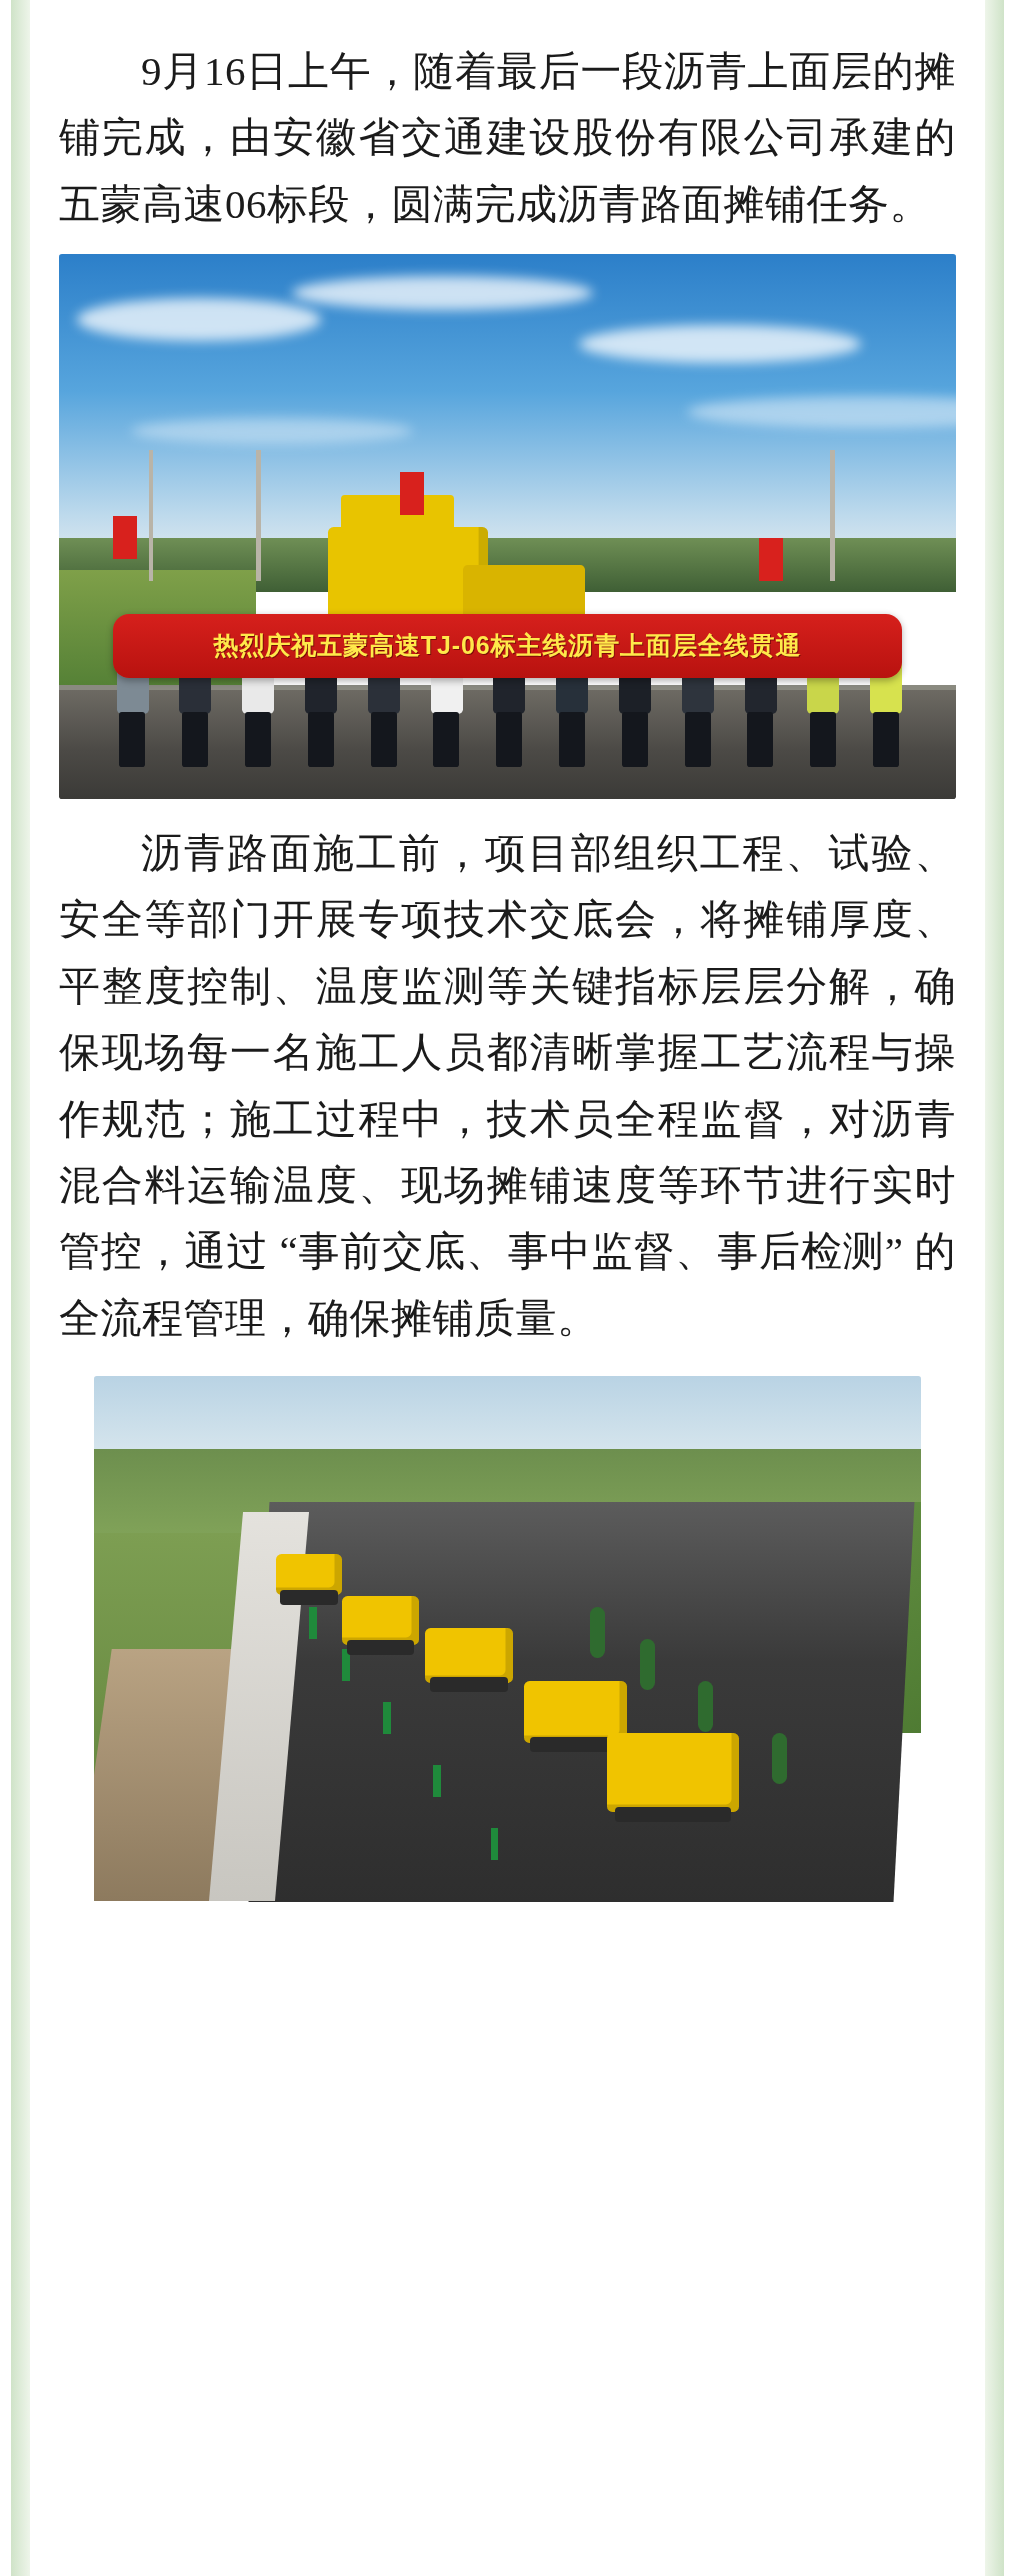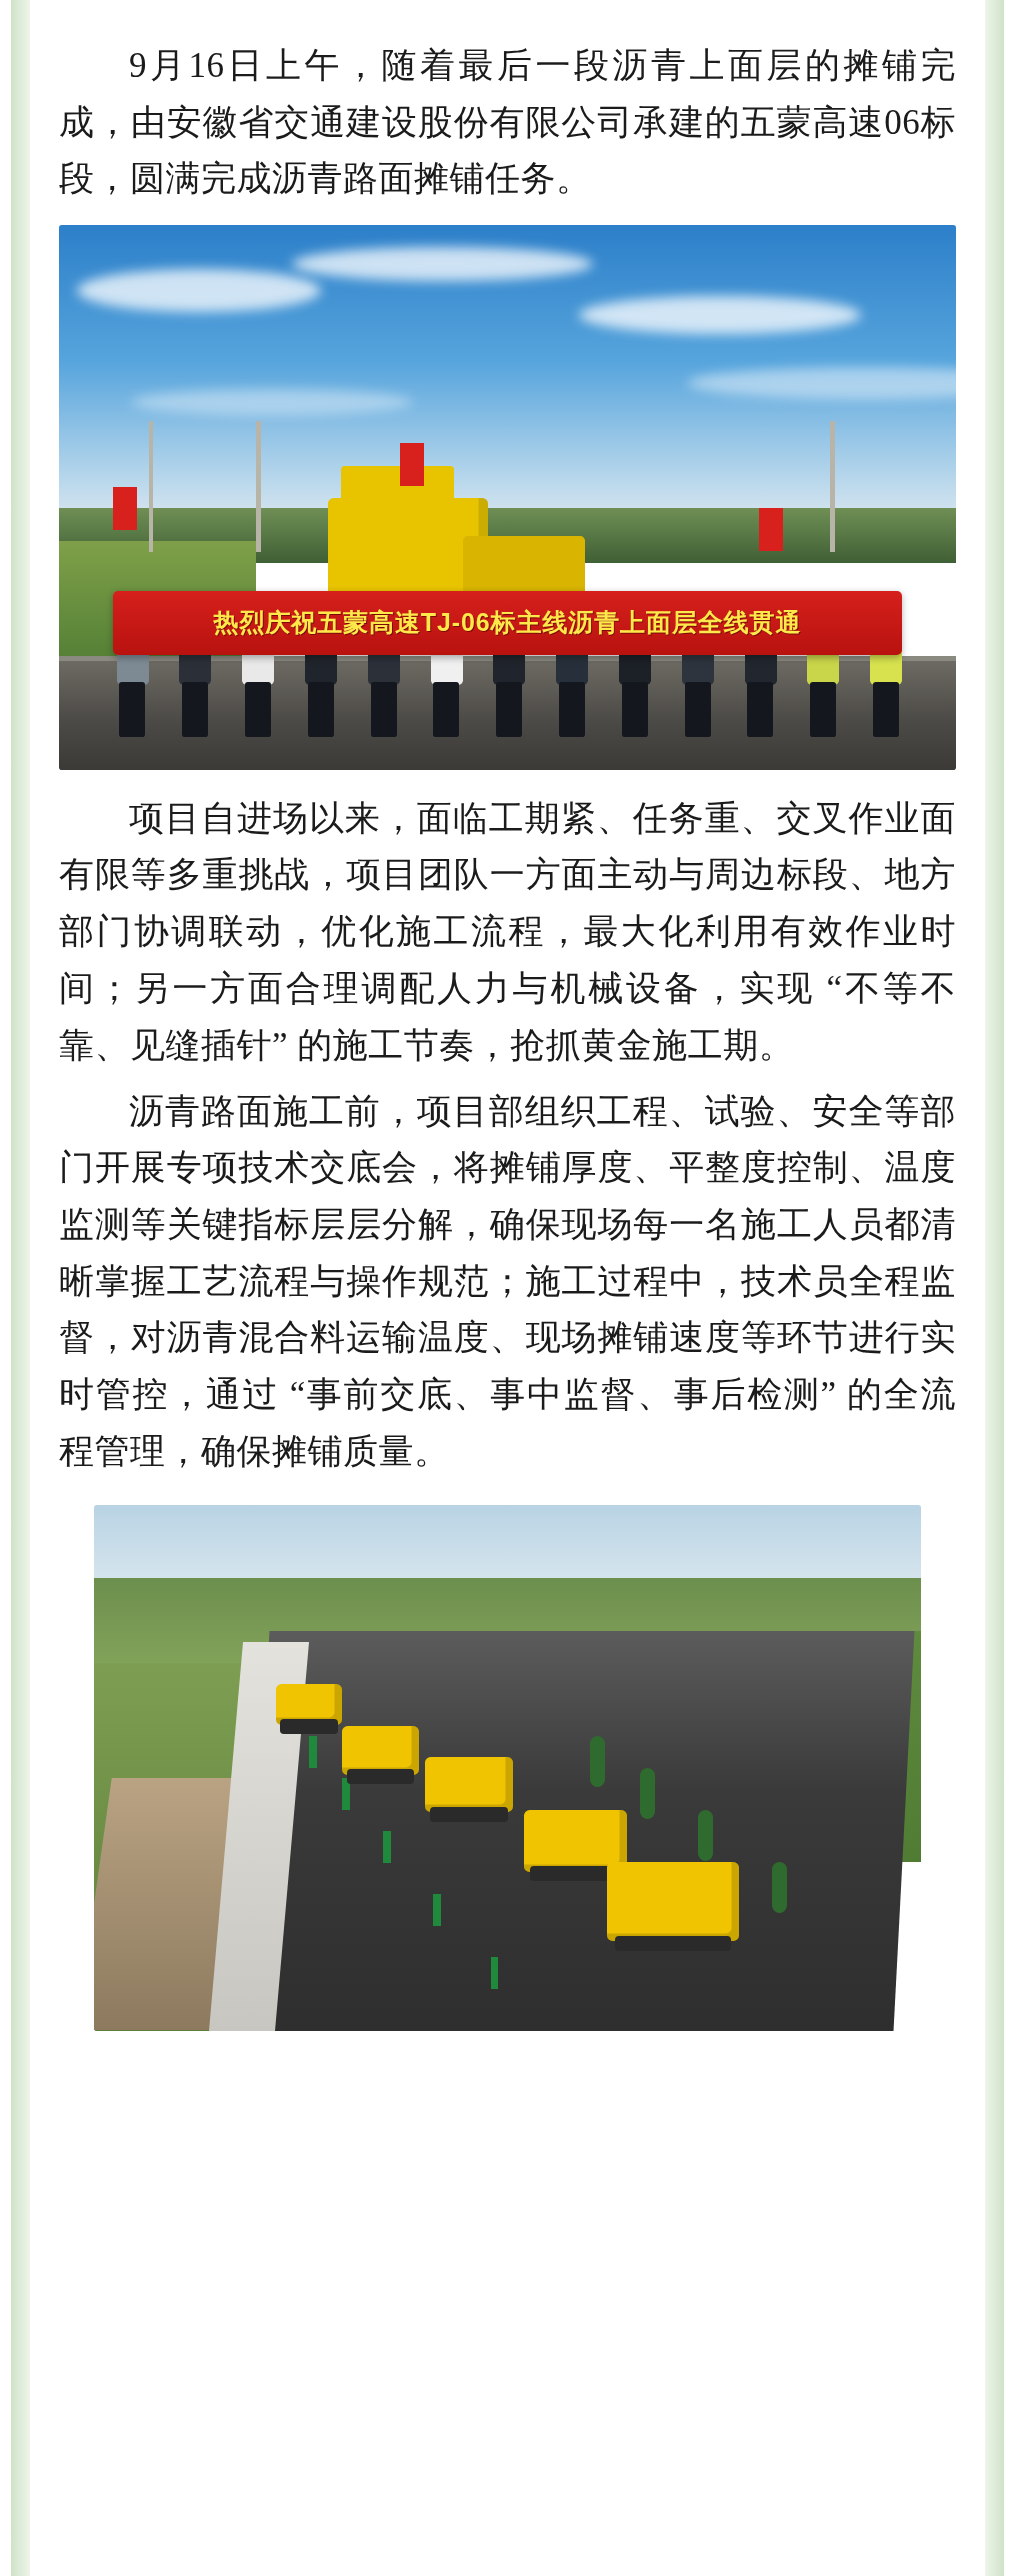--- a/index.html
+++ b/index.html
@@ -33,21 +33,21 @@
   .content {
     position: relative;
     margin: 0 auto;
     width: 949px;
     padding: 38px 26px 39px 26px;
     box-sizing: border-box;
   }
 
   p.para {
     margin: 0 0 9.4px 0;
-    font-size: 35px;
+    font-size: 41px;
     line-height: 1.62;
     color: #1b1b1b;
     text-align: justify;
     text-justify: inter-ideograph;
     text-indent: 2em;
     font-family: "Liberation Serif", serif;
     letter-spacing: 0.5px;
   }
 
   .figure {
@@ -137,24 +137,23 @@
     position:absolute; left: 3.8px; top: 22.6px; width: 32px; height: 66px;
     background: #20242c; border-radius: 4.7px;
   }
   .person .legs {
     position:absolute; left: 6.6px; top: 86px; width: 26px; height: 55px;
     background: #14171d; border-radius: 2.8px;
   }
   .banner {
     position: absolute; left: 6%; right: 6%; top: 66%; height: 64px;
     background: linear-gradient(to bottom, #d6201c, #b8120f);
-    border-radius: 5px;
+    border-radius: 16px;
     display: flex; align-items: center; justify-content: center;
     box-shadow: 0 2.8px 7.5px rgba(0,0,0,.3);
-    margin-top: 6px;
   }
   .banner-text {
     color: #ffe94a;
     font-size: 25px;
     font-weight: bold;
     letter-spacing: 0.9px;
     white-space: nowrap;
     font-family: "Liberation Sans", sans-serif;
     text-shadow: 0.9px 0.9px 0 #7a0b09;
   }
@@ -334,21 +333,20 @@
             <div class="body" style="background:#d7e24e;"></div>
             <div class="legs"></div>
           </div>
       </div>
 
       <div class="banner">
         <span class="banner-text">热烈庆祝五蒙高速TJ-06标主线沥青上面层全线贯通</span>
       </div>
     </div>
 
-    <p class="para">项目自进场以来，面临工期紧、任务重、交叉作业面有限等多重挑战，项目团队一方面主动与周边标段、地方部门协调联动，优化施工流程，最大化利用有效作业时间；另一方面合理调配人力与机械设备，实现 “不等不靠、见缝插针” 的施工节奏，抢抓黄金施工期。</p>
     <p class="para">沥青路面施工前，项目部组织工程、试验、安全等部门开展专项技术交底会，将摊铺厚度、平整度控制、温度监测等关键指标层层分解，确保现场每一名施工人员都清晰掌握工艺流程与操作规范；施工过程中，技术员全程监督，对沥青混合料运输温度、现场摊铺速度等环节进行实时管控，通过 “事前交底、事中监督、事后检测” 的全流程管理，确保摊铺质量。</p>
 
     <div class="figure photo2">
       <div class="sky2"></div>
       <div class="far-field"></div>
       <div class="corn"></div>
       <div class="grass-left"></div>
       <div class="soil"></div>
       <div class="asphalt"></div>
       <div class="kerb"></div>

